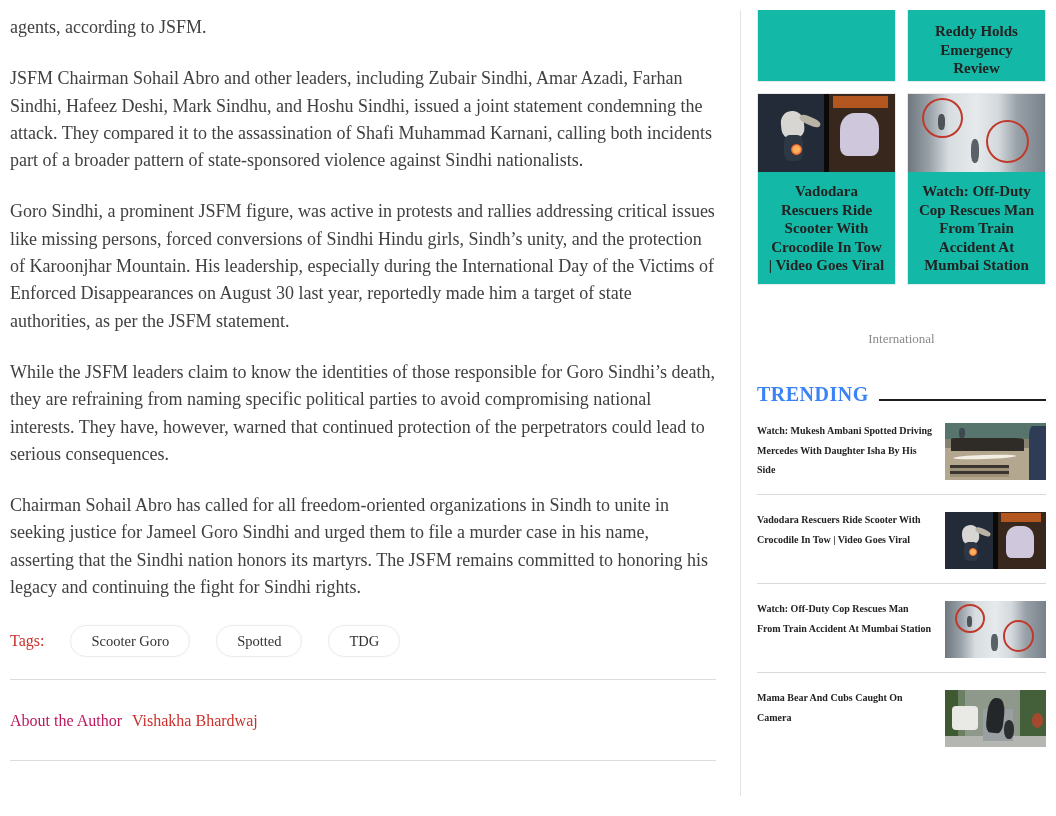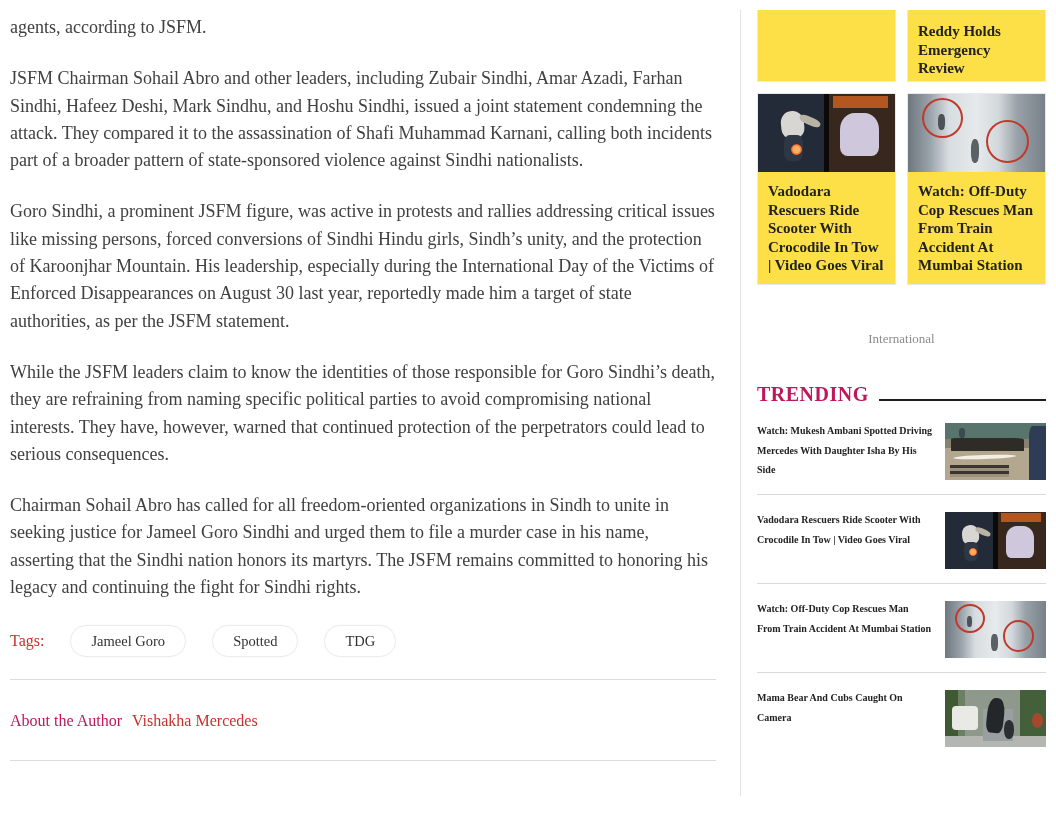--- a/index.html
+++ b/index.html
@@ -18,21 +18,21 @@
   hr.divider { border:none; border-top:1px solid #dcdcdc; margin:22px 0 0 0; }
   .about { margin-top:32px; font-size:16px; }
   .about-label { font-weight:400; color:#be185d; }
   .author-link { color:#c9302c; text-decoration:none; cursor:pointer; margin-left:6px; }
   hr.divider2 { border:none; border-top:1px solid #dcdcdc; margin:30px 0 0 0; }
 
   
   .sidebar { position:absolute; left:740px; top:10px; width:306px; height:786px;
              border-left:1px solid #e3e3e3; padding-left:16px; box-sizing:border-box; }
   .cards { width:289px; display:grid; grid-template-columns:1fr 1fr; gap:11px; }
-  .card { border:1px solid #e9e9e9; background:#fde047; cursor:pointer; overflow:hidden; }
+  .card { border:1px solid #e9e9e9; background:#14b8a6; cursor:pointer; overflow:hidden;text-align:center; }
   .card-cut { border-top:none; height:72px; box-sizing:border-box; }
   .card-title { padding:10px 10px 9px 10px; font-size:15px; line-height:18.6px;
                 font-weight:600; color:#222; }
   .card-cut .card-title { padding-top:12px; }
 
   .thumb { position:relative; overflow:hidden; width:100%; height:78px; }
   .thumb > div { position:absolute; }
 
   
   .t-vadodara { background:linear-gradient(90deg,#232a38 0 48%,#0c0a09 48% 52%,#38271c 52% 100%); }
@@ -64,51 +64,51 @@
   .t-bear .car     { left:7%;  top:28%; width:26%; height:42%; background:#e9eae6; border-radius:4px; }
   .t-bear .door    { left:38%; top:34%; width:29%; height:56%; background:#9aa0a2; }
   .t-bear .bear    { left:42%; top:14%; width:17%; height:62%; background:#24272a; border-radius:42% 42% 28% 28%; transform:rotate(6deg); }
   .t-bear .cub     { left:58%; top:52%; width:10%; height:34%; background:#2c2f32; border-radius:45%; }
   .t-bear .foliage { right:3%; top:40%; width:11%; height:26%; background:#a5482e; border-radius:50%; }
 
   .ad-label { width:289px; margin-top:46px; text-align:center; font-size:13px; color:#8b8b8b; }
 
   .trending { width:289px; margin-top:36px; }
   .trend-head { display:flex; align-items:flex-end; }
-  .trend-head h2 { margin:0; font-size:20px; font-weight:700; letter-spacing:0.5px; color:#be185d; }
+  .trend-head h2 { margin:0; font-size:20px; font-weight:700; letter-spacing:0.5px; color:#3b82f6; }
   .head-line { flex:1; height:2px; background:#1d1d1d; margin:0 0 5px 10px; }
   .trend-item { display:flex; gap:12px; padding:15px 0 14px 0; border-bottom:1px solid #d9d9d9; cursor:pointer; }
   .trend-item.last { border-bottom:none; }
   .trend-title { flex:1; font-size:10px; line-height:19.6px; font-weight:600; color:#222; }
   .trend-thumb { width:101px; height:57px; flex-shrink:0; margin-top:2px; }
 </style>
 </head>
 <body>
 
 <div class="page">
 
   <div class="main-col">
     <p class="para">agents, according to JSFM.</p>
     <p class="para">JSFM Chairman Sohail Abro and other leaders, including Zubair Sindhi, Amar Azadi, Farhan Sindhi, Hafeez Deshi, Mark Sindhu, and Hoshu Sindhi, issued a joint statement condemning the attack. They compared it to the assassination of Shafi Muhammad Karnani, calling both incidents part of a broader pattern of state-sponsored violence against Sindhi nationalists.</p>
     <p class="para">Goro Sindhi, a prominent JSFM figure, was active in protests and rallies addressing critical issues like missing persons, forced conversions of Sindhi Hindu girls, Sindh’s unity, and the protection of Karoonjhar Mountain. His leadership, especially during the International Day of the Victims of Enforced Disappearances on August 30 last year, reportedly made him a target of state authorities, as per the JSFM statement.</p>
     <p class="para">While the JSFM leaders claim to know the identities of those responsible for Goro Sindhi’s death, they are refraining from naming specific political parties to avoid compromising national interests. They have, however, warned that continued protection of the perpetrators could lead to serious consequences.</p>
     <p class="para">Chairman Sohail Abro has called for all freedom-oriented organizations in Sindh to unite in seeking justice for Jameel Goro Sindhi and urged them to file a murder case in his name, asserting that the Sindhi nation honors its martyrs. The JSFM remains committed to honoring his legacy and continuing the fight for Sindhi rights.</p>
 
     <div class="tags-row">
       <span class="tags-label">Tags:</span>
-      <a class="pill">Jameel Goro</a>
+      <a class="pill">Scooter Goro</a>
       <a class="pill">Spotted</a>
       <a class="pill">TDG</a>
     </div>
 
     <hr class="divider">
 
     <div class="about">
       <span class="about-label">About the Author</span>
-      <a class="author-link">Vishakha Mercedes</a>
+      <a class="author-link">Vishakha Bhardwaj</a>
     </div>
 
     <hr class="divider2">
   </div>
 
   <div class="sidebar">
 
     <div class="cards">
 
       <div class="card card-cut"></div>

